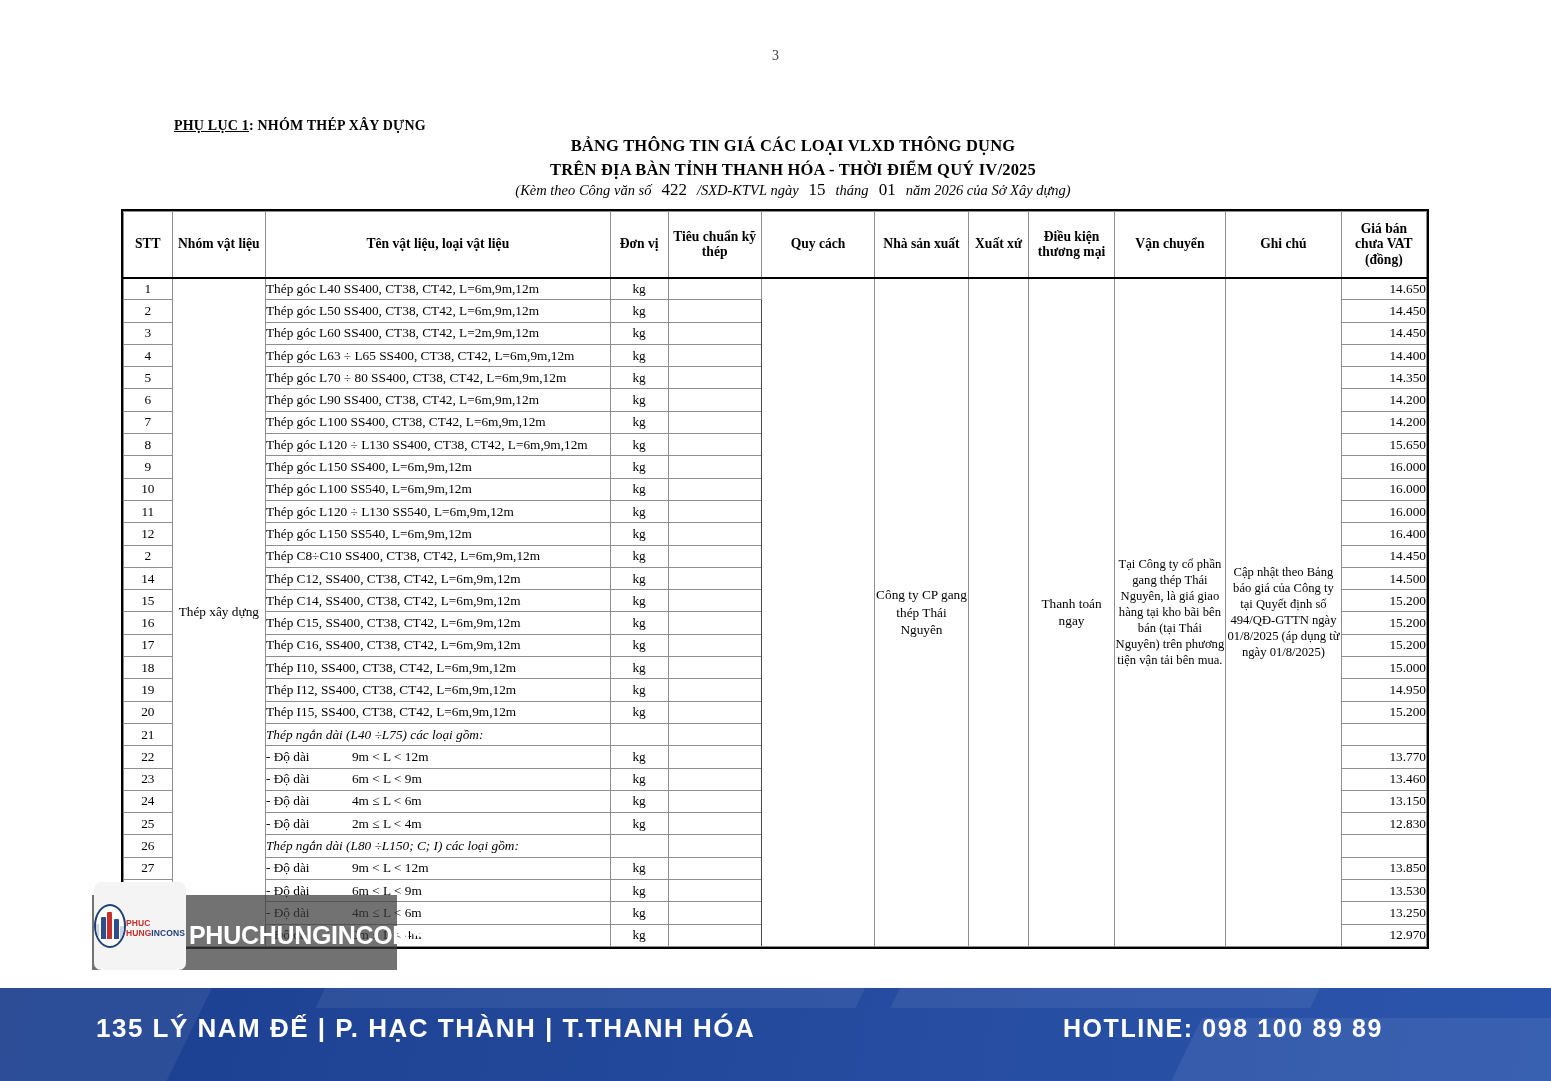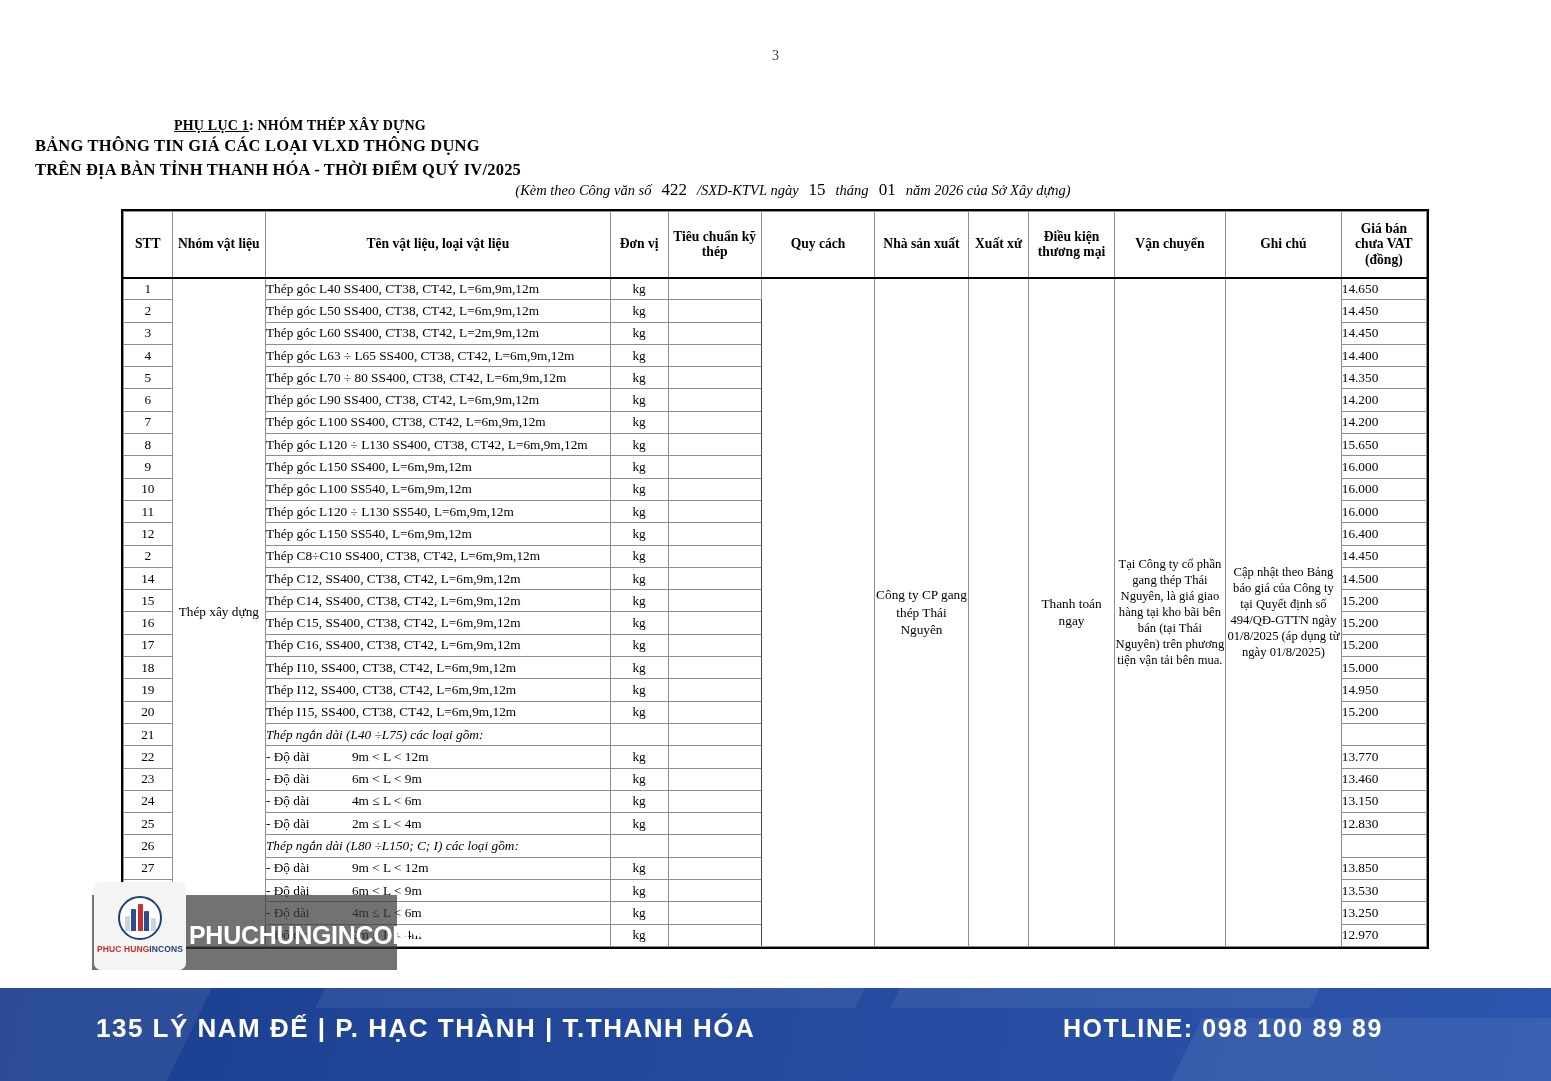--- a/index.html
+++ b/index.html
@@ -18,21 +18,21 @@
   }
 
   
   .appendix-label{
     position:absolute; left:128px; top:118px;
     font-size:14px; font-weight:bold; letter-spacing:.2px;margin-left:46px;
   }
   .appendix-label .underlined{ text-decoration:underline; }
 
   .doc-head{
-    position:absolute; left:0; top:136px; width:1551px; padding-left:35px;
+    position:absolute; left:0; top:136px; width:1551px; text-align:center;padding-left:35px;
   }
   .doc-title-1{ font-size:16.5px; font-weight:bold; letter-spacing:.2px; }
   .doc-title-2{ font-size:16.5px; font-weight:bold; letter-spacing:.2px; margin-top:4px;}
   .doc-sub{
     font-size:14.5px; font-style:italic;
     display:flex; justify-content:center; align-items:baseline; gap:0;
   }
   .doc-sub .num{
     font-style:normal; font-size:17px; font-family:"Liberation Serif",serif;
     padding:0 10px;
@@ -62,36 +62,36 @@
   }
   
   table.price td.sep-l, table.price th.sep-l{ border-left:1.6px solid #4a4a4a; }
 
   td.c-stt{ text-align:center; height:22.3px; }
   td.c-group{ text-align:center; font-size:13.3px; }
   td.c-name{ padding-left:9px; text-align:left; }
   td.c-name.italic{ font-style:italic; }
   td.c-unit{ text-align:center; }
   td.c-blank{ }
-  td.c-price{ padding-right:7px;margin-left:35px; }
+  td.c-price{ text-align:right; padding-right:7px;margin-left:35px; }
   td.c-merge{ text-align:center; line-height:1.3; padding:4px 5px; font-size:13.1px; }
   td.c-merge.small{ font-size:12.6px; line-height:1.28; }
 
   .sub-label{ display:inline-block; width:86px; }
 
   
   .watermark{
     position:absolute; left:92px; top:895px; width:305px; height:75px;
     background:rgba(60,60,60,.72);
     z-index:20;
   }
   .wm-card{
     position:absolute; left:2px; top:-13px; width:92px; height:88px;
     background:#f4f4f4; border-radius:7px;
-    display:flex; flex-direction:column; align-items:center; justify-content:center;
+    display:flex; flex-direction:row; align-items:center; justify-content:center;
   }
   .wm-badge{
     width:44px; height:44px; border-radius:50%;
     border:2.5px solid #1d3f7a; background:#fff;
     display:flex; align-items:flex-end; justify-content:center;
     overflow:hidden; position:relative;
   }
   .wm-bars{ display:flex; align-items:flex-end; gap:1.5px; margin-bottom:7px; }
   .wm-bars i{ display:block; width:5px; border-radius:1px 1px 0 0; }
   .wm-b1{ height:15px; background:#c9d3e6; }

